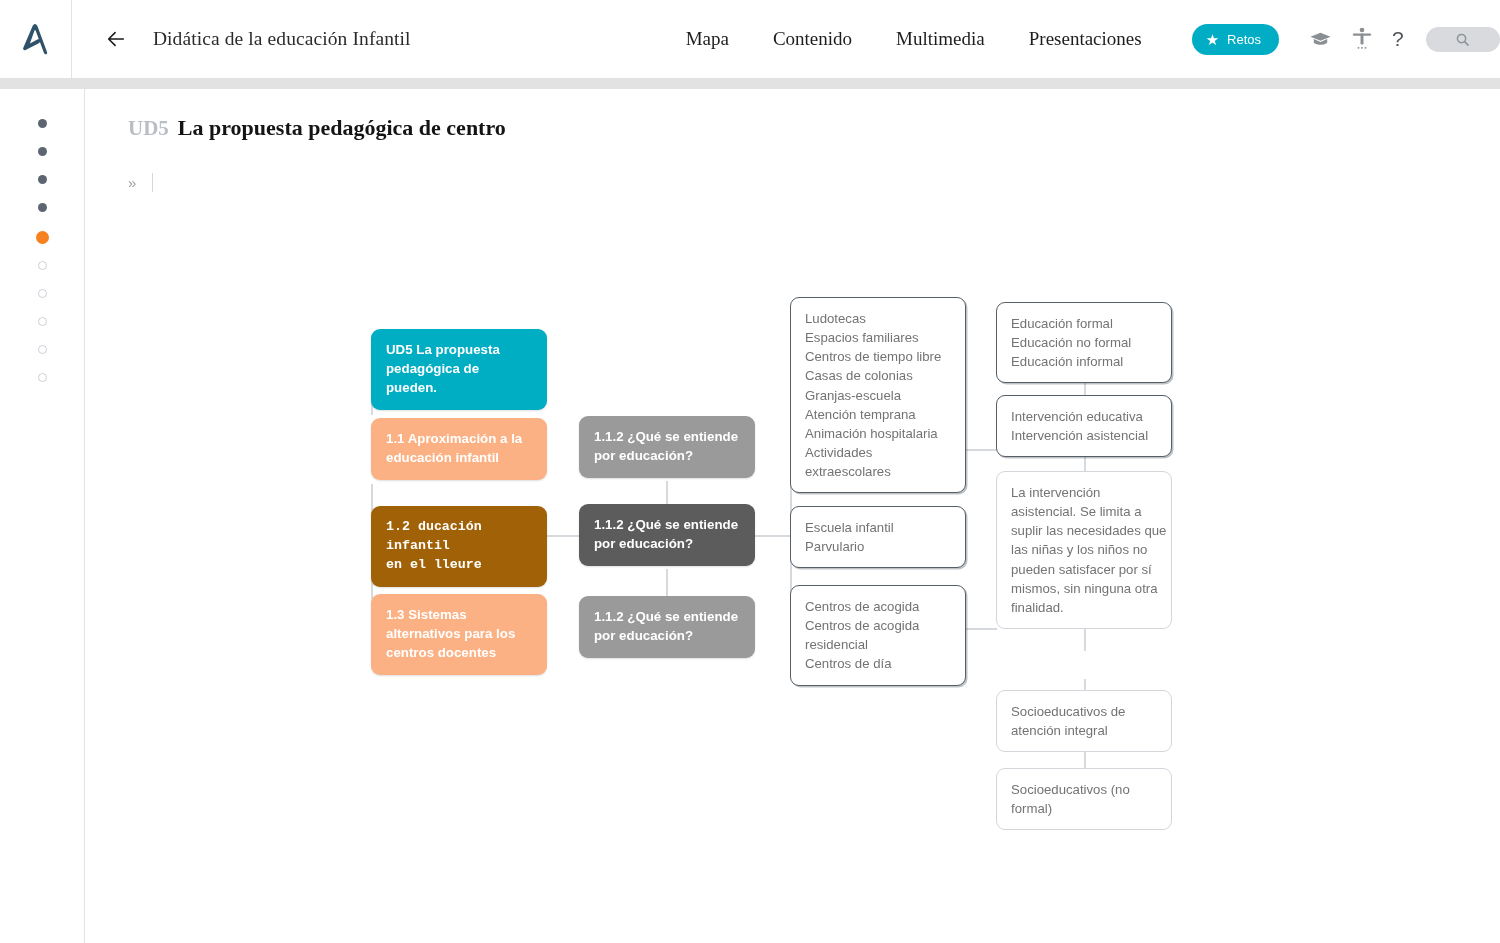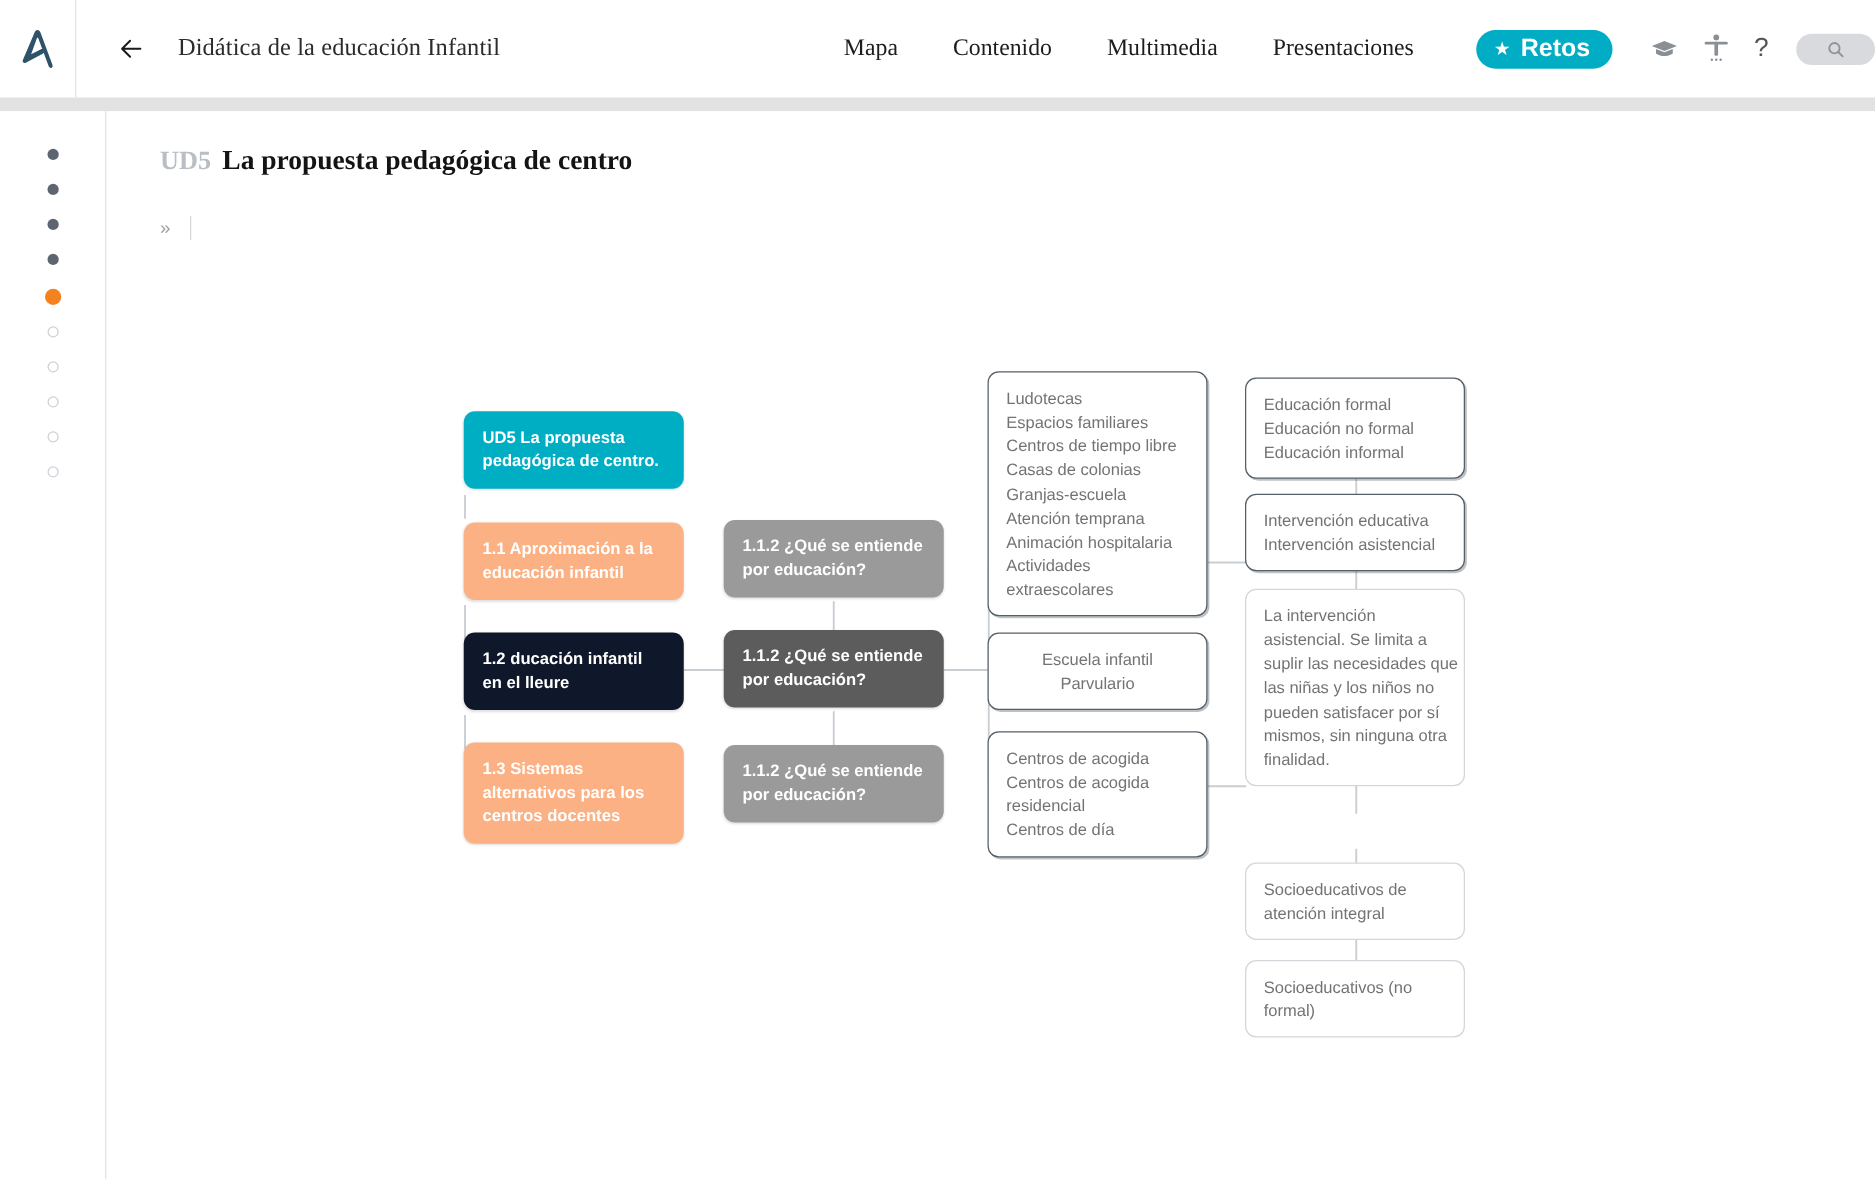--- a/index.html
+++ b/index.html
@@ -56,21 +56,21 @@
   }
 
   #retos-btn {
     margin-left:28px;
     background:#00adc4; color:#fff;
     border-radius:18px; height:31px;
     display:flex; align-items:center; gap:8px;
     padding:0 18px 0 14px; cursor:pointer;
   }
   #retos-btn .star { font-size:15px; line-height:1; }
-  #retos-label { font-size:20px; font-weight:bold; white-space:nowrap; }
+  #retos-label { font-size:13px; font-weight:normal; white-space:nowrap; }
 
   #header-icons { display:flex; align-items:center; gap:19px; margin-left:30px; }
   .hicon { color:#8a8f94; cursor:pointer; display:flex; align-items:center; }
   #help-icon { font-size:21px; color:#50555a; font-weight:normal; }
 
   #search-pill {
     margin-left:22px; width:88px; height:25px;
     background:#d8dadd; border-radius:13px;
     display:flex; align-items:center; justify-content:center;
     cursor:pointer;
@@ -142,21 +142,21 @@
     line-height:1.42;
     cursor:pointer;
   }
   .node-colored {
     color:#ffffff; font-weight:bold;
     padding:12px 15px;
     box-shadow:0 1px 2px rgba(0,0,0,.13);
   }
   .n-teal   { background:#00aec4; }
   .n-peach  { background:#fbb183; }
-  .n-orange { background:#0f172a; }
+  .n-orange { background:#a16207;font-family:Liberation Mono, monospace; }
   .n-gray   { background:#9a9a9a; }
   .n-gray-dark { background:#5c5c5c; }
 
   .node-box {
     background:#ffffff; color:#737373;
     padding:11px 14px; font-size:13.2px; line-height:1.45;
   }
   .b-dark  { border:1.7px solid #555f68; box-shadow:1.5px 1.5px 0 rgba(70,80,90,.35); }
   .b-light { border:1.5px solid #d3d7db; }
   .node-box .ln { display:block; white-space:nowrap; }
@@ -275,21 +275,21 @@
         <path d="M999 360 V402"></path>
         <path d="M999 430 V490"></path>
         <path d="M999 530 V562"></path>
         <path d="M999 590 V632"></path>
         <path d="M999 660 V690"></path>
       </g>
     </svg>
 
     <div class="node node-colored n-teal" style="left:285px; top:240px; width:176px;">
       <span>UD5 La propuesta</span><br>
-      <span>pedagógica de centro.</span>
+      <span>pedagógica de pueden.</span>
     </div>
 
     <div class="node node-colored n-peach" style="left:285px; top:329px; width:176px;">
       <span>1.1 Aproximación a la</span><br>
       <span>educación infantil</span>
     </div>
 
     <div class="node node-colored n-orange" style="left:285px; top:417px; width:176px;">
       <span>1.2 ducación infantil</span><br>
       <span>en el lleure</span>
@@ -321,21 +321,21 @@
       <span class="ln">Espacios familiares</span>
       <span class="ln">Centros de tiempo libre</span>
       <span class="ln">Casas de colonias</span>
       <span class="ln">Granjas-escuela</span>
       <span class="ln">Atención temprana</span>
       <span class="ln">Animación hospitalaria</span>
       <span class="ln">Actividades</span>
       <span class="ln">extraescolares</span>
     </div>
 
-    <div class="node node-box b-dark" style="left:704px; top:417px; width:176px;text-align:center;">
+    <div class="node node-box b-dark" style="left:704px; top:417px; width:176px;">
       <span class="ln">Escuela infantil</span>
       <span class="ln">Parvulario</span>
     </div>
 
     <div class="node node-box b-dark" style="left:704px; top:496px; width:176px;">
       <span class="ln">Centros de acogida</span>
       <span class="ln">Centros de acogida</span>
       <span class="ln">residencial</span>
       <span class="ln">Centros de día</span>
     </div>

